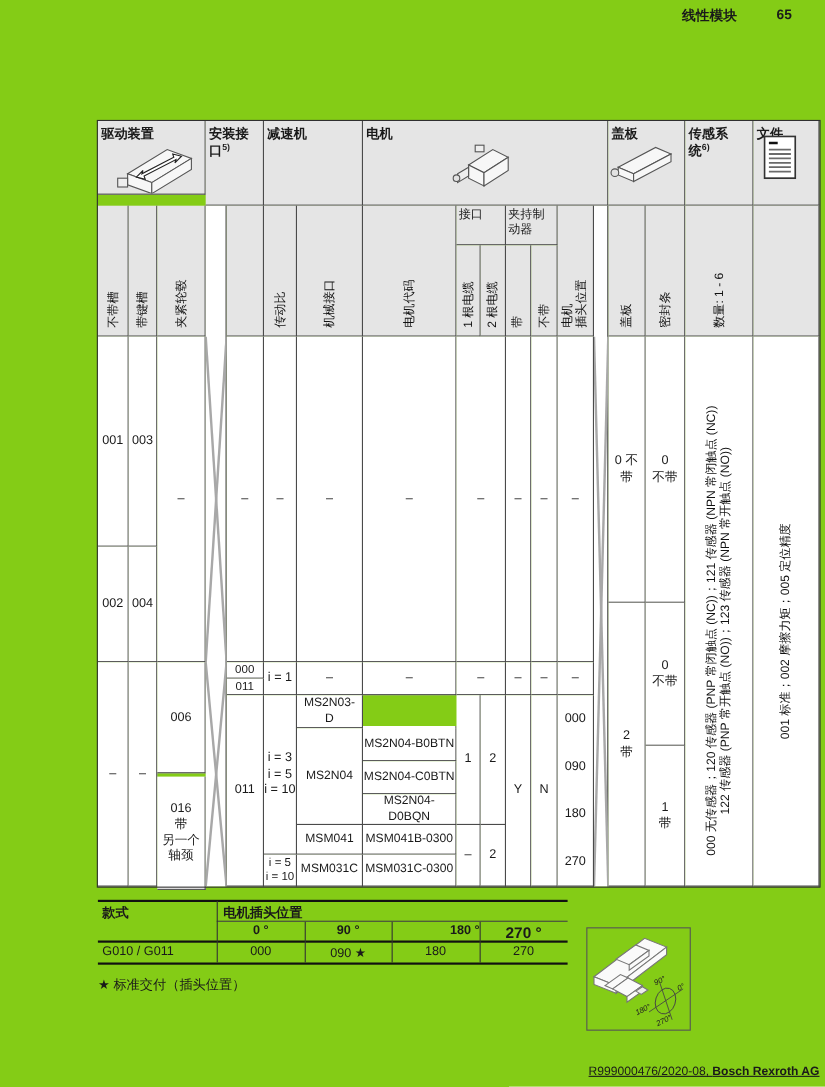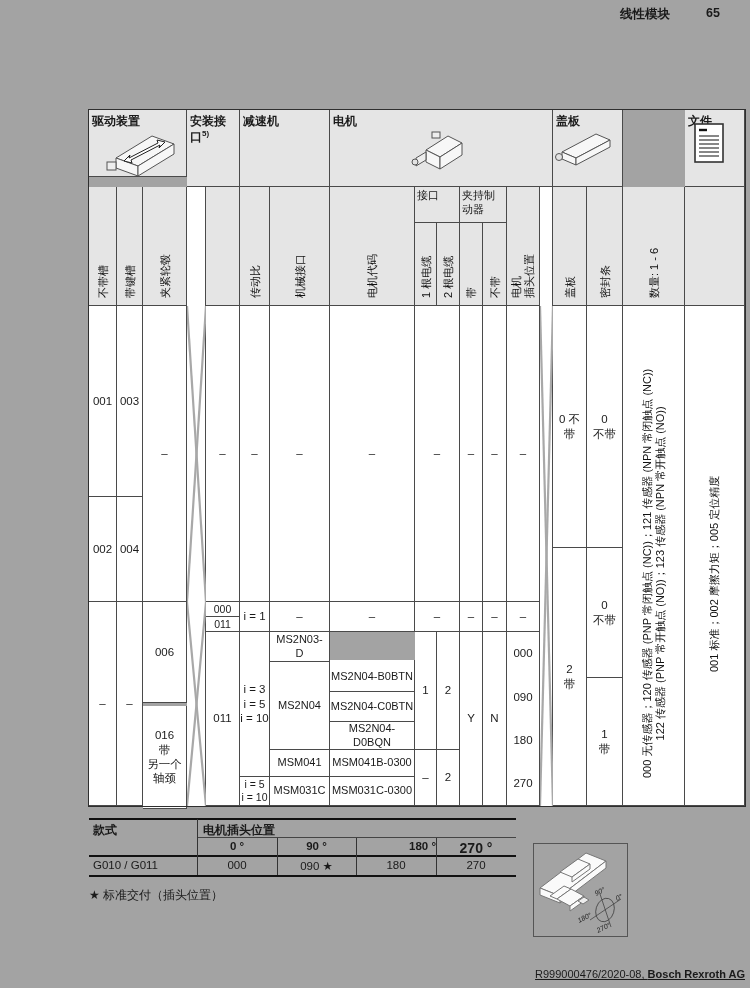--- a/index.html
+++ b/index.html
@@ -1,16 +1,16 @@
 <!DOCTYPE html>
 <html><head>
 <meta charset="utf-8">
 <style>
   html,body{margin:0;padding:0;background:#fff;}
-  #canvas{position:relative;width:750px;height:988px;background:#a3a3a3;
+  #canvas{position:relative;width:750px;height:988px;background:#84cc16;
           font-family:"Liberation Sans","DejaVu Sans",sans-serif;color:#1a1a1a;overflow:hidden;}
   .cell{position:absolute;box-sizing:border-box;border-right:1px solid #4a4a4a;border-bottom:1px solid #4a4a4a;
         display:flex;align-items:center;justify-content:center;text-align:center;
         font-size:11.5px;line-height:1.25;white-space:pre-line;background:#fff;}
   .hcell{background:#e5e5e5;}
   .title{font-weight:bold;font-size:12px;align-items:flex-start;justify-content:flex-start;
          text-align:left;padding:4px 3px;white-space:normal;}
   .small{font-size:10.5px;line-height:13px;}
   .code{font-size:11px;}
   .vlabel{position:absolute;transform-origin:0 0;transform:rotate(-90deg);
@@ -39,20 +39,23 @@
       <span><span>安装接口</span><sup>5)</sup></span>
     </div>
   <div class="cell hcell title" style="left:240px;top:110px;width:90px;height:77px;">
       <span>减速机</span>
     </div>
   <div class="cell hcell title" style="left:330px;top:110px;width:223px;height:77px;">
       <span>电机</span>
     </div>
   <div class="cell hcell title" style="left:553px;top:110px;width:70px;height:77px;">
       <span>盖板</span>
+    </div>
+  <div class="cell hcell title" style="left:623px;top:110px;width:62px;height:77px;">
+      <span style="max-width:46px;"><span>传感系统</span><sup>6)</sup></span>
     </div>
   <div class="cell hcell title" style="left:685px;top:110px;width:60px;height:77px;">
       <span>文件</span>
     </div>
 
   <svg style="position:absolute;left:104px;top:128px;z-index:3;" width="76" height="48">
     <g fill="#f7f7f7" stroke="#555" stroke-width="1">
       <polygon points="12,30 48,8 70,16 34,38"></polygon>
       <polygon points="12,30 34,38 34,48 12,40"></polygon>
       <polygon points="34,38 70,16 70,26 34,48"></polygon>

